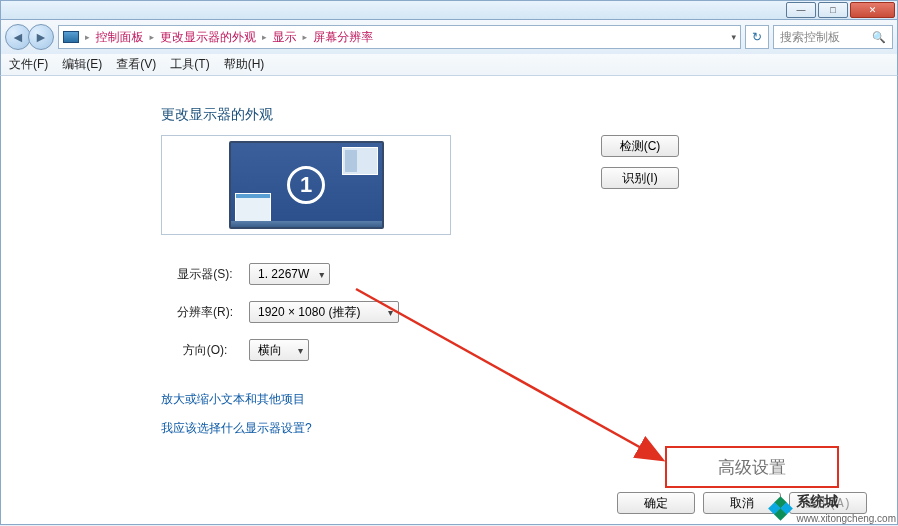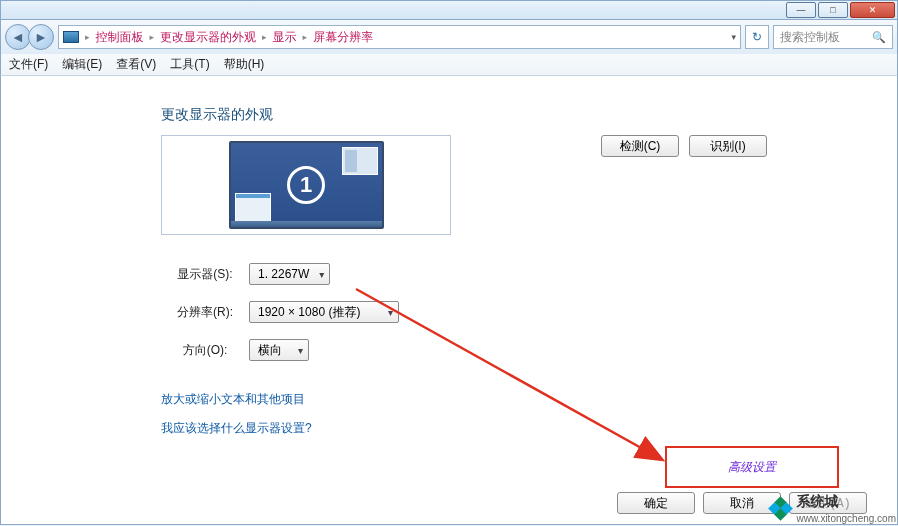--- a/index.html
+++ b/index.html
@@ -35,37 +35,37 @@
     .previewrow { display: flex; align-items: flex-start; gap: 150px; margin-bottom: 28px; }
     .previewbox { width: 290px; height: 100px; background: #fff; border: 1px solid #b8c8d8; display: flex; align-items: center; justify-content: center; position: relative; }
     .monitor { width: 155px; height: 88px; background: linear-gradient(#3a5f9a,#2a4f8a); border: 2px solid #354a6a; border-radius: 2px; position: relative; }
     .monnum { position: absolute; top: 50%; left: 50%; transform: translate(-50%, -50%); width: 38px; height: 38px; border: 3px solid #fff; border-radius: 50%; display: flex; align-items: center; justify-content: center; color: #fff; font-size: 22px; font-weight: bold; }
     .miniwin1 { position: absolute; top: 4px; right: 4px; width: 36px; height: 28px; background: #dce8f4; border: 1px solid #fff; }
     .miniwin1::after { content:""; position:absolute; top:2px; left:2px; width:12px; height:22px; background:#b0c8e0; }
     .miniwin2 { position: absolute; bottom: 4px; left: 4px; width: 36px; height: 30px; background: #e8f0f8; border: 1px solid #fff; }
     .miniwin2::before { content:""; display:block; height:4px; background:#5a9fd4; }
     .taskbar { position: absolute; bottom: 0; left: 0; right: 0; height: 6px; background: linear-gradient(#5a7faa,#3a5f8a); }
     
-    .sidebtns { display: flex; flex-direction: row; gap: 10px; }
+    .sidebtns { display: flex; flex-direction: column; gap: 10px; }
     .btn { min-width: 78px; height: 22px; background: linear-gradient(#fdfdfd,#e8e8e8); border: 1px solid #8a8a8a; border-radius: 3px; font-size: 12px; padding: 0 10px; cursor: pointer; display: flex; align-items: center; justify-content: center; }
     .btn.disabled { color: #999; cursor: default; font-family: Liberation Mono, monospace; }
     
     .formrow { display: flex; align-items: center; margin-bottom: 16px; font-size: 12px; }
     .formlabel { width: 88px; color: #222; text-align: center; }
     .dropdown { height: 22px; background: linear-gradient(#fdfdfd,#ebebeb); border: 1px solid #8a8a8a; border-radius: 2px; padding: 0 20px 0 8px; font-size: 12px; position: relative; display: flex; align-items: center; cursor: pointer; }
     .dropdown::after { content: "▾"; position: absolute; right: 5px; color: #444; font-size: 10px; }
     .dd-display { min-width: 62px; }
     .dd-res { min-width: 150px; }
     .dd-orient { min-width: 60px; }
     
     .linksarea { margin-top: 30px; font-size: 12px; }
     .linkitem { color: #0d5aa7; cursor: pointer; margin-bottom: 12px; display: inline-block; }
     
     .advbox { position: absolute; right: 58px; top: 370px; width: 174px; height: 42px; border: 2px solid #e03020; display: flex; align-items: center; justify-content: center; }
-    .advlink { color: #6d28d9; font-size: 12px; cursor: pointer; font-style: italic; }
+    .advlink { color: #737373; font-size: 17px; cursor: pointer; }
     
     .arrow-svg { position: absolute; left: 350px; top: 208px; pointer-events: none; }
     
     .bottombar { position: absolute; bottom: 10px; right: 30px; display: flex; gap: 8px; }
     
     .watermark { position: absolute; right: 2px; bottom: 1px; display: flex; align-items: center; gap: 5px; font-size: 12px; color:#333; pointer-events:none; }
     .wmicon { width: 22px; height: 22px; position: relative; }
     .wmicon .d { position:absolute; width:9px; height:9px; transform:rotate(45deg); }
     .wmicon .d1 { top:0; left:6px; background:#0d8f5a; }
     .wmicon .d2 { top:6px; left:0; background:#0aa8e0; }

